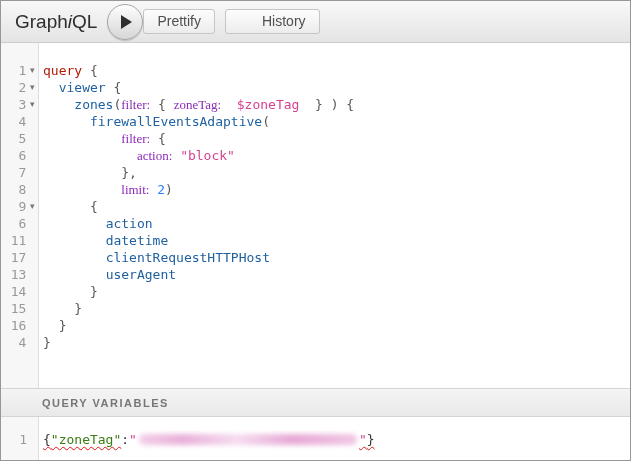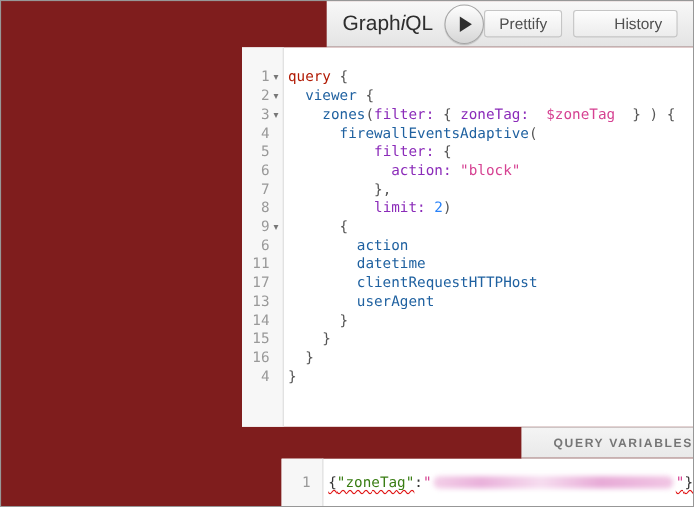--- a/index.html
+++ b/index.html
@@ -1,20 +1,19 @@
 <!DOCTYPE html>
 <html><head>
 <meta charset="utf-8">
 <style>
   html,body{margin:0;padding:0;background:#fff;}
   .window{
     width:631px;height:461px;box-sizing:border-box;border:1px solid #979797;
-    display:flex;flex-direction:column;overflow:hidden;background:#7f1d1d;
+    display:flex;flex-direction:column;overflow:hidden;background:#ec4899;
     font-family:"Liberation Sans",sans-serif;
-    align-items:flex-end;
   }
   
   .toolbar{
     flex:0 0 42px;height:42px;box-sizing:border-box;
     background:linear-gradient(#f8f8f8,#e4e4e4);
     border-bottom:1px solid #cdcdcd;
     display:flex;align-items:center;padding:0 14px;
   }
   .logo{font-size:19px;color:#2e2e2e;white-space:nowrap;}
   .logo .it{font-style:italic;}
@@ -50,32 +49,32 @@
   }
   .fold{width:12px;text-align:center;color:#777;font-size:9px;line-height:17px;cursor:pointer;}
   .code{
     flex:1;padding:19px 16px 0 4px;
     font:13px/17px "DejaVu Sans Mono",monospace;
     white-space:pre;color:#000;cursor:text;
   }
   .code .line{height:17px;}
   .kw{color:#B11A04;}
   .fld{color:#1F61A0;}
-  .arg{color:#8B2BB9;}
+  .arg{color:#8B2BB9;font-family:Liberation Serif, serif;}
   .var{color:#D64292;}
   .str{color:#D64292;}
   .num{color:#2882F9;}
   .pun{color:#555;}
   .txt{color:#000;}
   
   .var-title{
     flex:0 0 29px;height:29px;box-sizing:border-box;
     background:linear-gradient(#f4f4f4,#e9e9e9);
     border-top:1px solid #d4d4d4;border-bottom:1px solid #d4d4d4;
-    display:flex;align-items:center;padding-left:29px;
+    display:flex;align-items:center;padding-left:41px;
     font-size:11px;font-weight:bold;letter-spacing:1.5px;color:#767676;cursor:row-resize;
   }
   .var-editor{flex:0 0 43px;display:flex;background:#fff;}
   .var-gutter{
     flex:0 0 38px;width:38px;background:#f7f7f7;border-right:1px solid #ddd;
     padding-top:14px;box-sizing:border-box;
   }
   .var-code{
     flex:1;padding:14px 0 0 4px;
     font:13px/17px "DejaVu Sans Mono",monospace;white-space:pre;cursor:text;

